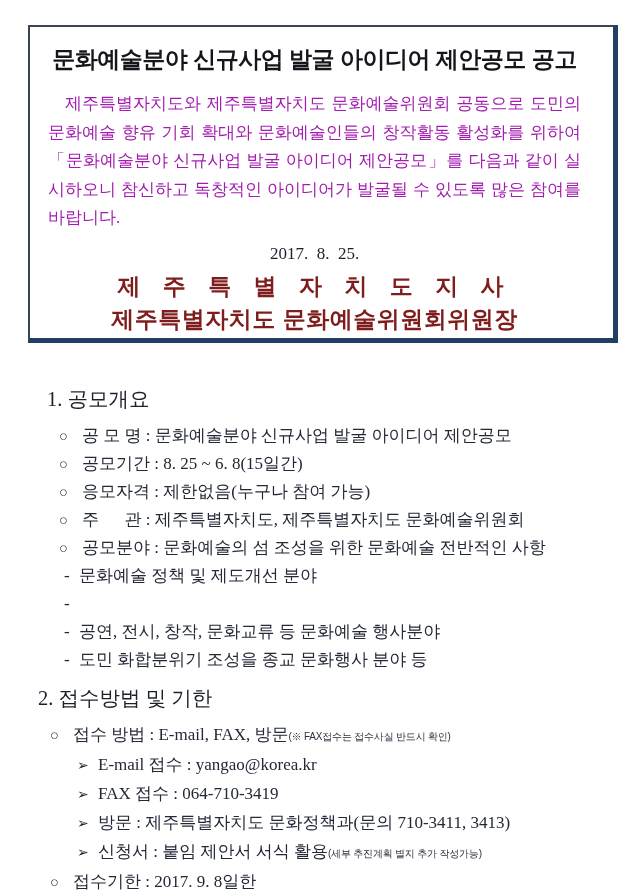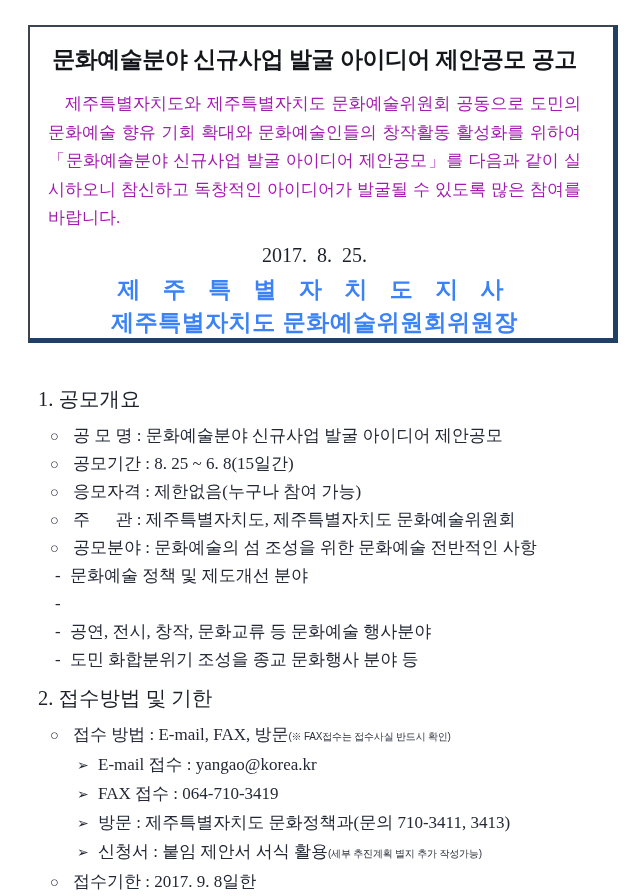--- a/index.html
+++ b/index.html
@@ -38,43 +38,43 @@
     font-size:17px;
     line-height:28.5px;
     text-align:justify;
     text-indent:17px;
     word-break:normal;
     color:#a21caf;
   }
   .notice-date{
     margin-top:11px;
     text-align:center;
-    font-size:20px;
+    font-size:17px;
     white-space:pre-wrap;
     color:#1c202b;
   }
   .sig{
     text-align:center;
     font-family:"Liberation Sans","DejaVu Sans",sans-serif;
     font-weight:800;
-    color:#3b82f6;
+    color:#7f1d1d;
     font-size:23px;
     white-space:pre-wrap;
   }
   .sig1{margin-top:7px;letter-spacing:8px;}
   .sig2{margin-top:2px;letter-spacing:0.5px;}
 
   
   .section-heading{
     font-size:20.5px;
     font-weight:400;
     margin:0 0 9px 38px;
     color:#1c202b;
   }
-  .section-overview{margin-top:42px;}
+  .section-overview{margin-top:42px;padding-left:9px;}
   .section-apply{margin-top:10px;}
 
   .row{
     display:flex;
     align-items:baseline;
     padding-left:50px;
     font-size:17px;
     line-height:28px;
     white-space:pre-wrap;
     color:#232837;

